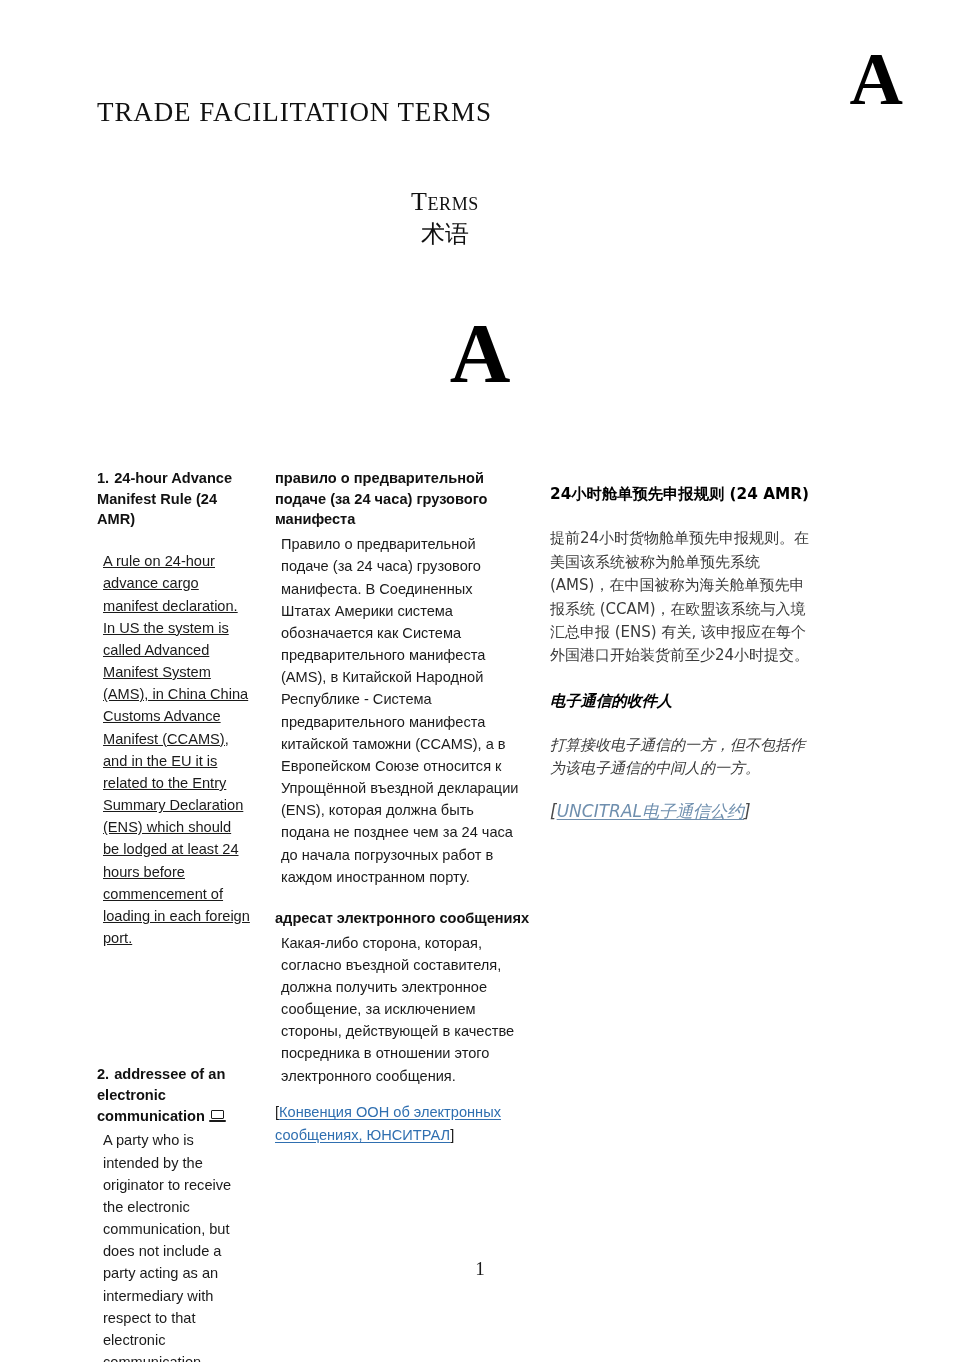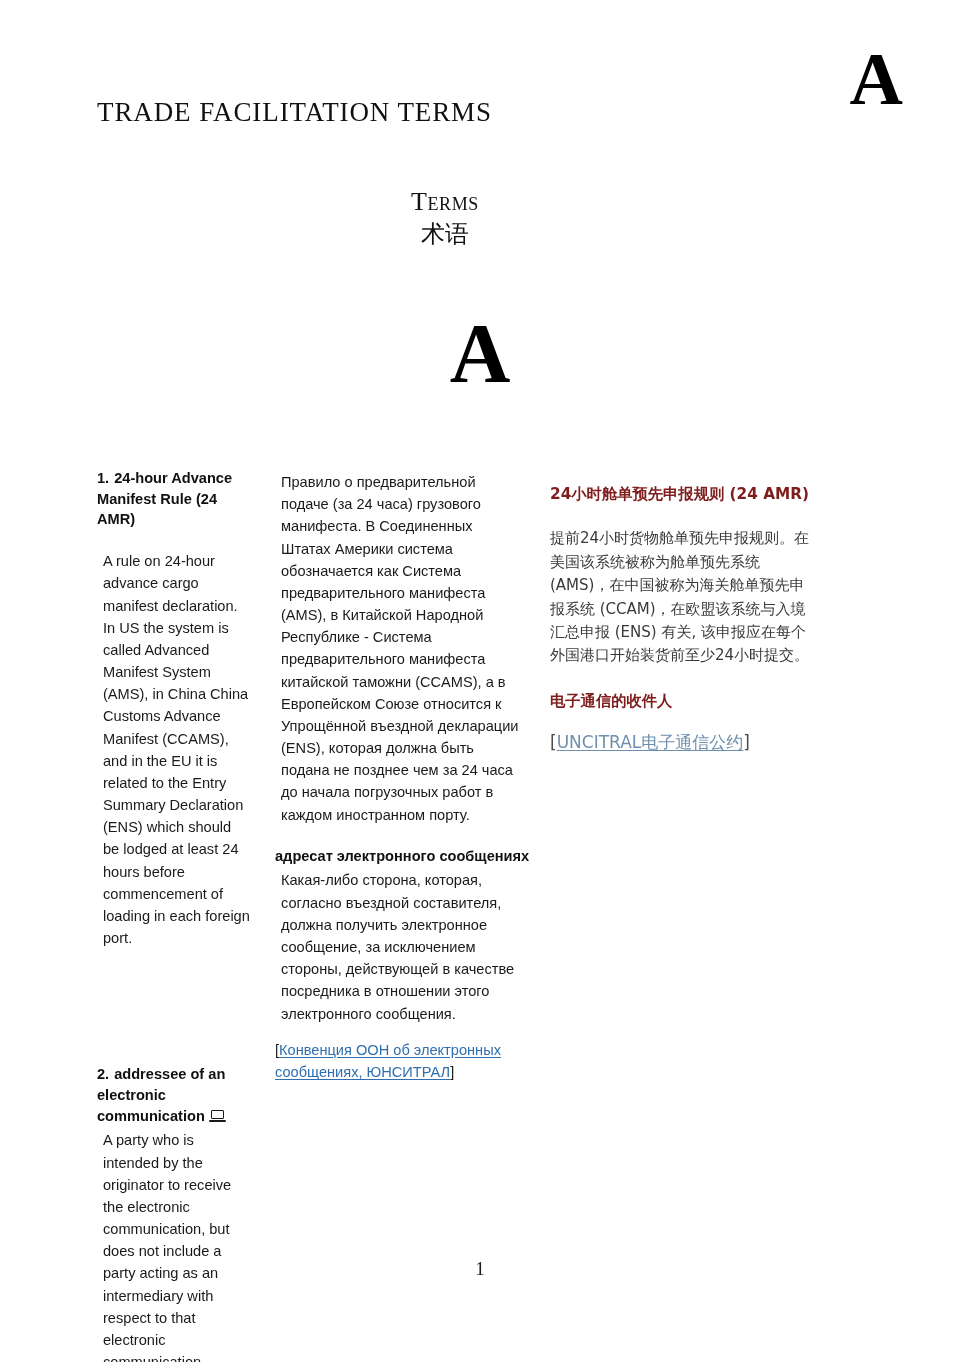--- a/index.html
+++ b/index.html
@@ -122,37 +122,37 @@
     font-weight: 700;
     line-height: 1.42;
     color: #111111;
     margin: 0 0 0 0;
   }
   .term-zh {
     font-family: "DejaVu Sans", sans-serif;
     font-size: 15.3px;
     font-weight: 700;
     line-height: 1.45;
-    color: #7f1d1d;
+    color: #000000;
   }
   .term .num { margin-right: 5px; }
 
   .def {
     font-size: 14.6px;
     line-height: 1.52;
     color: #1a1a1a;
     margin: 6px;
   }
   .def-zh {
     font-family: "DejaVu Sans", sans-serif;
     font-size: 15px;
     line-height: 1.56;
     color: #3a3a3a;
   }
-  .gap-before-def { margin-top: 20px; }
+  .gap-before-def { margin-top: 20px; text-decoration: underline; }
   .tight-def { margin-top: 3px; }
   .gap-zh-def { margin-top: 22px; }
 
   .source {
     font-size: 14.6px;
     line-height: 1.52;
     color: #1a1a1a;
   }
   .source-zh {
     font-family: "DejaVu Sans", sans-serif;
@@ -240,40 +240,42 @@
       </p>
       <p class="def tight-def">A party who is intended by the originator to receive the electronic communication, but does not include a party acting as an intermediary with respect to that electronic communication.</p>
       <p class="source"><span>[</span><span class="link">UNCITRAL Electronic Communications Convention</span><span>]</span></p>
     </div>
 
   </div>
 
   <div class="col col-ru">
 
     <div class="entry">
+      <p class="term">правило о предварительной подаче (за 24 часа) грузового манифеста</p>
       <p class="def tight-def">Правило о предварительной подаче (за 24 часа) грузового манифеста. В Соединенных Штатах Америки система обозначается как Система предварительного манифеста (AMS), в Китайской Народной Республике - Система предварительного манифеста китайской таможни (CCAMS), а в Европейском Союзе относится к Упрощённой въездной декларации (ENS), которая должна быть подана не позднее чем за 24 часа до начала погрузочных работ в каждом иностранном порту.</p>
     </div>
 
     <div class="entry" style="margin-top:20px;">
       <p class="term">адресат электронного сообщениях</p>
       <p class="def tight-def">Какая-либо сторона, которая, согласно въездной составителя, должна получить электронное сообщение, за исключением стороны, действующей в качестве посредника в отношении этого электронного сообщения.</p>
       <p class="source"><span>[</span><span class="link">Конвенция ООН об электронных сообщениях, ЮНСИТРАЛ</span><span>]</span></p>
     </div>
 
   </div>
 
   <div class="col col-zh">
 
     <div class="entry">
       <p class="term-zh">24小时舱单预先申报规则 (24 AMR)</p>
       <p class="def-zh gap-zh-def">提前24小时货物舱单预先申报规则。在美国该系统被称为舱单预先系统 (AMS)，在中国被称为海关舱单预先申报系统 (CCAM)，在欧盟该系统与入境汇总申报 (ENS) 有关, 该申报应在每个外国港口开始装货前至少24小时提交。</p>
     </div>
 
-    <div class="entry" style="">
+    <div class="entry" style="font-style:italic;">
       <p class="term-zh">电子通信的收件人</p>
+      <p class="def-zh gap-zh-def">打算接收电子通信的一方，但不包括作为该电子通信的中间人的一方。</p>
       <p class="source-zh"><span>[</span><span class="link-zh">UNCITRAL电子通信公约</span><span>]</span></p>
     </div>
 
   </div>
 
 </div>
 
 <div class="page-number">1</div>
 
 </body></html>

